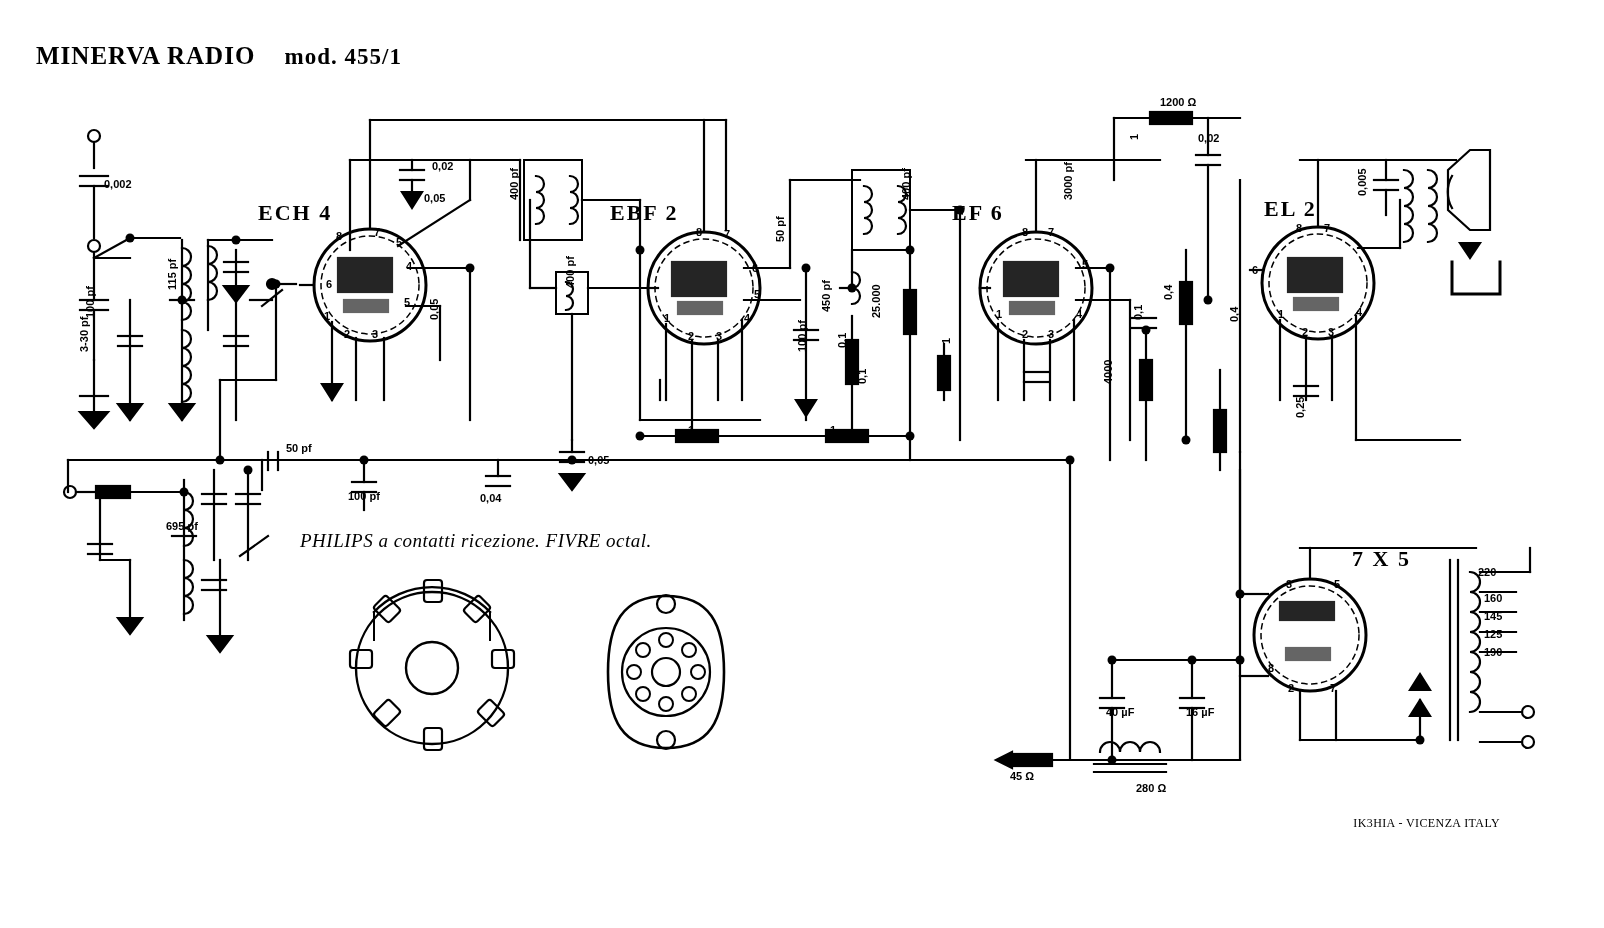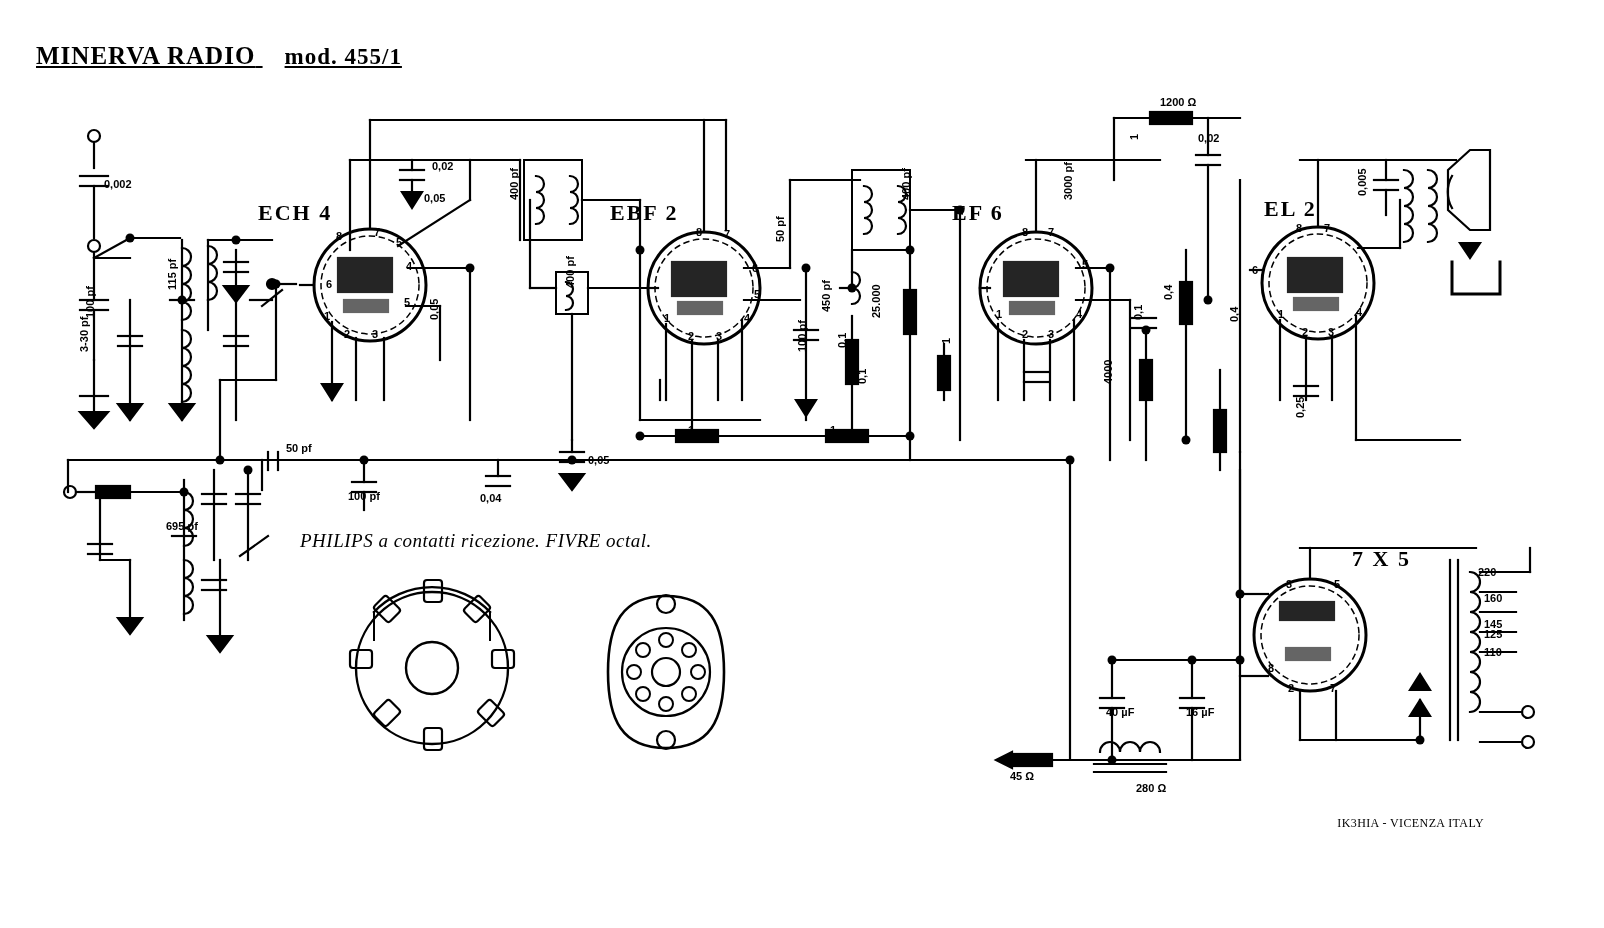--- a/index.html
+++ b/index.html
@@ -1,21 +1,21 @@
 <!DOCTYPE html>
 <html><head>
 <meta charset="utf-8">
 <style>
   html,body{margin:0;padding:0;background:#ffffff;}
   body{width:1604px;height:928px;position:relative;font-family:"Liberation Serif",serif;color:#000;overflow:hidden;}
   #sheet{position:absolute;left:0;top:0;width:1604px;height:928px;}
-  .title{position:absolute;left:36px;top:42px;font-family:"Liberation Serif",serif;font-weight:bold;font-size:25px;letter-spacing:1px;text-decoration:underline;}
+  .title{position:absolute;left:36px;top:42px;font-family:"Liberation Serif",serif;font-weight:bold;font-size:25px;letter-spacing:1px;}
   .title .mod{font-size:23px;}
   .footer{position:absolute;left:0;top:812px;width:1604px;text-align:center;font-family:"Liberation Serif",serif;font-size:19.5px;line-height:27px;}
-  .credit{position:absolute;right:120px;top:816px;font-family:"Liberation Serif",serif;font-size:12px;letter-spacing:.4px;}
+  .credit{position:absolute;right:104px;top:816px;font-family:"Liberation Serif",serif;font-size:12px;letter-spacing:.4px;}
   .handnote{position:absolute;left:300px;top:530px;font-family:"Liberation Serif",serif;font-style:italic;font-size:19px;letter-spacing:.5px;}
   svg{position:absolute;left:0;top:0;}
   .lbl{font-family:"Liberation Sans",sans-serif;font-size:11px;font-weight:bold;}
   .tube-name{font-family:"Liberation Serif",serif;font-weight:bold;font-size:22px;letter-spacing:2px;}
   .pin{font-family:"Liberation Sans",sans-serif;font-size:11px;font-weight:bold;}
 </style>
 </head>
 <body>
 
 <div id="sheet">
@@ -477,23 +477,23 @@
   <div class="lbl" style="position:absolute;left:1212px;top:442px;transform:rotate(-90deg);transform-origin:left top;">0,3</div>
   <div class="lbl" style="position:absolute;left:1294px;top:418px;transform:rotate(-90deg);transform-origin:left top;">0,25</div>
   <div class="lbl" style="position:absolute;left:1106px;top:706px;">40 µF</div>
   <div class="lbl" style="position:absolute;left:1186px;top:706px;">16 µF</div>
   <div class="lbl" style="position:absolute;left:1010px;top:770px;">45 Ω</div>
   <div class="lbl" style="position:absolute;left:1106px;top:782px;margin-left:30px;">280 Ω</div>
   <div class="lbl" style="position:absolute;left:166px;top:520px;text-align:center;">695 pf</div>
   <div class="lbl" style="position:absolute;left:104px;top:486px;">50 Ω</div>
   <div class="lbl" style="position:absolute;left:1478px;top:566px;">220</div>
   <div class="lbl" style="position:absolute;left:1484px;top:592px;">160</div>
-  <div class="lbl" style="position:absolute;left:1484px;top:610px;margin-top:8px;">145</div>
+  <div class="lbl" style="position:absolute;left:1484px;top:610px;">145</div>
   <div class="lbl" style="position:absolute;left:1484px;top:628px;">125</div>
-  <div class="lbl" style="position:absolute;left:1484px;top:646px;">110</div>
+  <div class="lbl" style="position:absolute;left:1484px;top:646px;">190</div>
 
   <div class="handnote">PHILIPS a contatti ricezione.  FIVRE octal.</div>
 
   <div class="footer">
   </div>
 
   <div class="credit">IK3HIA - VICENZA ITALY</div>
 </div>
 
 </body></html>

